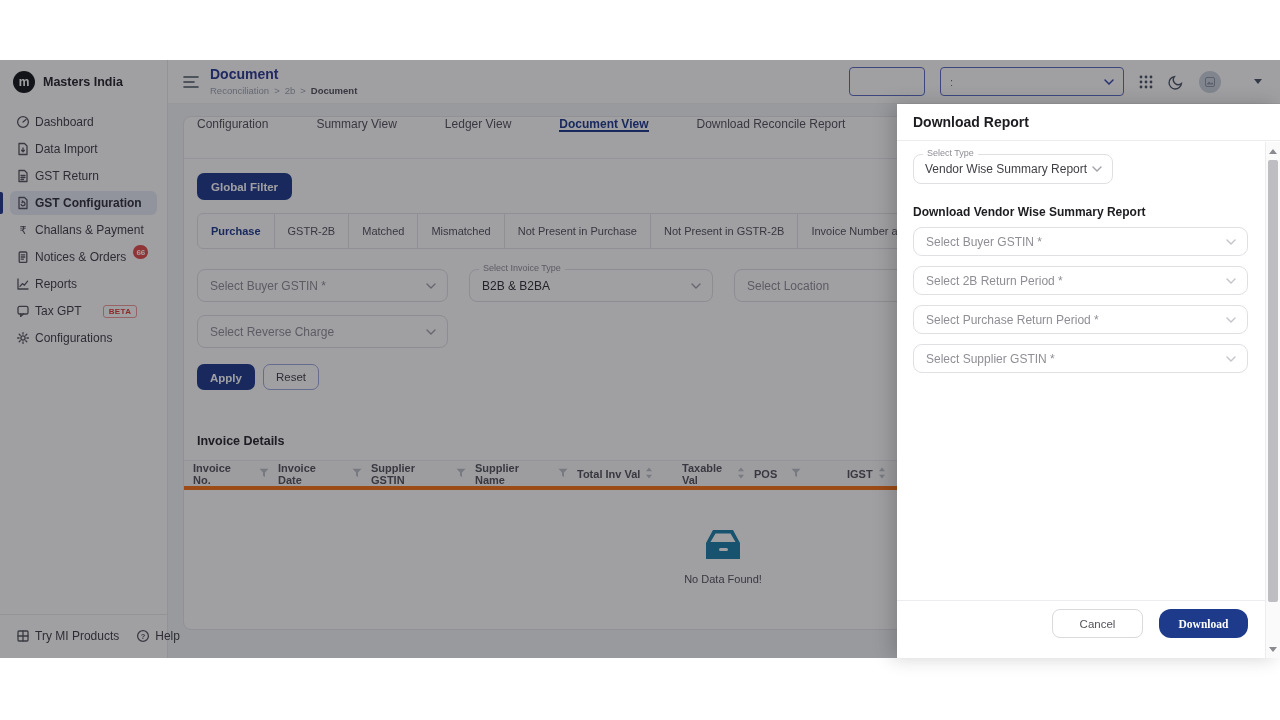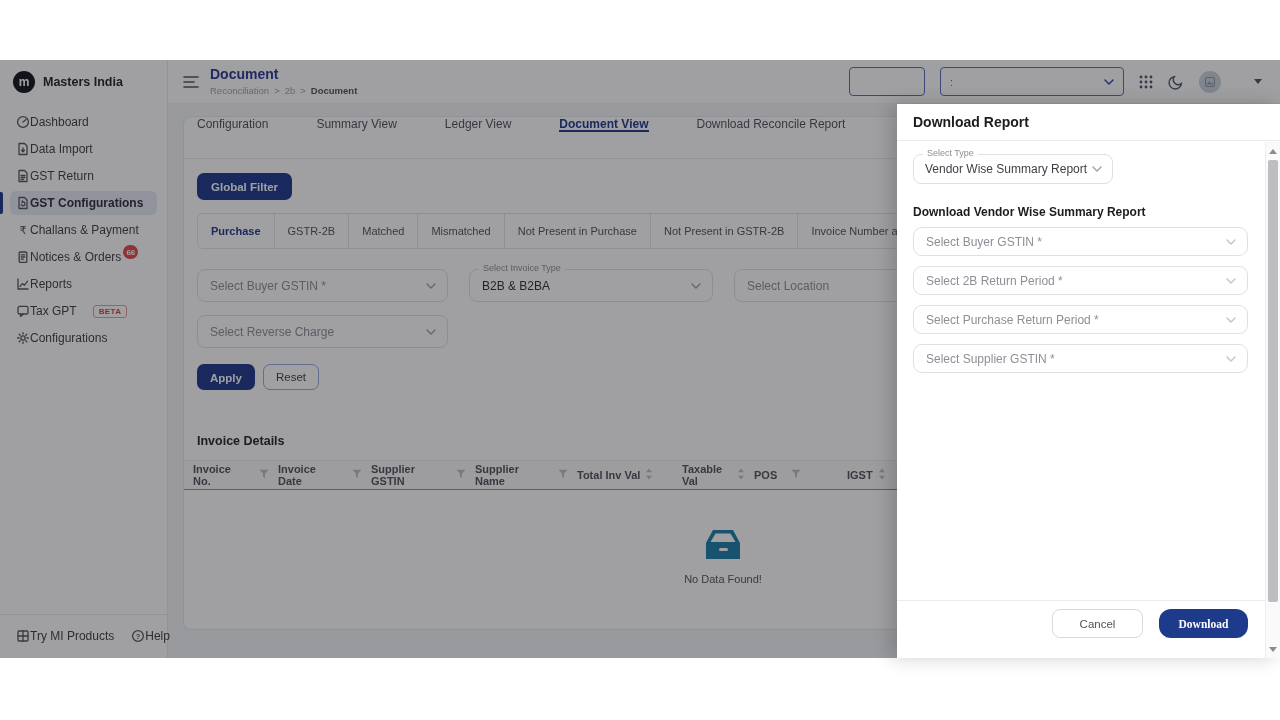--- a/index.html
+++ b/index.html
@@ -10,21 +10,21 @@
   .app { position:absolute; left:0; top:60px; width:1280px; height:598px; background:#f4f5f7; }
 
   
   .sidebar { position:absolute; left:0; top:0; width:168px; height:598px; background:#fff;
              border-right:1px solid #e8e8ec; display:flex; flex-direction:column; z-index:2; }
   .brand { height:44px; display:flex; align-items:center; gap:8px; padding:0 13px; }
   .logo { width:22px; height:22px; border-radius:50%; background:#15171b; color:#fff; font-size:12px;
           font-weight:700; display:flex; align-items:center; justify-content:center; }
   .brand-name { font-size:12.5px; font-weight:700; color:#26262b; }
   .nav { padding:6px 10px 0 10px; display:flex; flex-direction:column; gap:3px; }
-  .nav-item { position:relative; display:flex; align-items:center; gap:0; height:24px; padding:0 6px;
+  .nav-item { position:relative; display:flex; align-items:center; gap:5px; height:24px; padding:0 6px;
               border-radius:6px; font-size:12px; color:#3f3f46; cursor:pointer; white-space:nowrap; }
   .nav-item .ni { width:14px; height:14px; flex:0 0 14px; display:flex; align-items:center; justify-content:center; }
   .nav-item.active { background:#e7eaf6; font-weight:700; color:#2f3038; }
   .active-stripe { position:absolute; left:-10px; top:1px; width:3px; height:22px; background:#1e3a8a;
                    border-radius:0 2px 2px 0; }
   .count-badge { min-width:15px; height:14px; border-radius:8px; background:#e24c4b; color:#fff; font-size:8px;
            font-weight:700; display:flex; align-items:center; justify-content:center; padding:0 3px;
            margin-left:2px; margin-top:-10px; }
   .beta-chip { border:1px solid #ef9a9a; color:#e53935; font-size:8px; font-weight:700; border-radius:3px;
           padding:1px 5px; margin-left:16px; letter-spacing:.4px; }
@@ -75,21 +75,21 @@
   .dd1 { width:251px; } .dd2 { width:244px; } .dd3 { width:226px; }
   .dd-float { position:absolute; top:-7px; left:9px; background:#fff; padding:0 4px; font-size:9px; color:#8e8e96; }
   .dd-value { color:#2f2f36; }
   .actions { display:flex; gap:8px; margin:16px 0 0 13px; }
   .apply-btn { height:26px; padding:8px 13px; background:#1e3a8a; color:#fff; border:none; border-radius:7px;
                font-size:11.5px; font-weight:600; cursor:pointer; font-family:inherit; }
   .reset-btn { height:26px; padding:0 12px; background:#fff; color:#3f3f46; border:1px solid #9fa8da;
                border-radius:7px; font-size:11.5px; cursor:pointer; font-family:inherit; }
   .inv-title { margin:44px 0 0 13px; font-size:12.5px; font-weight:700; color:#26262b; }
   .thead { display:flex; margin-top:12px; height:30px; background:#fafafa; border-top:1px solid #ececf0;
-           border-bottom:1px solid #f97316; align-items:center; }
+           border-bottom:4px solid #f97316; align-items:center; }
   .th { display:flex; align-items:center; padding-left:9px; font-size:11px; font-weight:700; color:#52525b; cursor:pointer; }
   .th .gap-f { width:14px; } .th .gap-s { width:5px; }
   .w1{width:85px}.w2{width:93px}.w3{width:104px}.w4{width:102px}.w5{width:105px}.w6{width:72px}.w7{width:93px}.w8{flex:1}
   .empty { display:flex; flex-direction:column; align-items:center; margin-top:38px; }
   .empty-text { font-size:11px; color:#52525b; margin-top:7px; }
 
   
   .overlay { position:absolute; left:0; top:0; width:1280px; height:598px; background:rgba(18,18,24,0.40); z-index:10; }
   .panel { position:absolute; left:897px; top:44px; width:383px; height:554px; background:#fff; z-index:20;
            box-shadow:-6px 0 18px rgba(0,0,0,0.18); }
@@ -155,21 +155,21 @@
         </div>
         <div class="nav-item active">
           <span class="active-stripe"></span>
           <span class="ni">
             <svg class="ic" width="14" height="14" viewBox="0 0 14 14">
                 <path d="M3 1.5 H8.5 L11 4 V12.5 H3 Z"></path>
                 <path d="M5.2 8.6 a2 2 0 1 0 1.8 -2.8"></path>
                 <path d="M6.2 4.9 L7 5.8 L6 6.6"></path>
               </svg>
           </span>
-          <span>GST Configurations</span>
+          <span>GST Configuration</span>
         </div>
         <div class="nav-item">
           <span class="ni">
             <svg class="ic" width="14" height="14" viewBox="0 0 14 14">
                 <text x="7" y="11" text-anchor="middle" font-size="11" font-family="DejaVu Sans">₹</text>
               </svg>
           </span>
           <span>Challans &amp; Payment</span>
         </div>
         <div class="nav-item">

